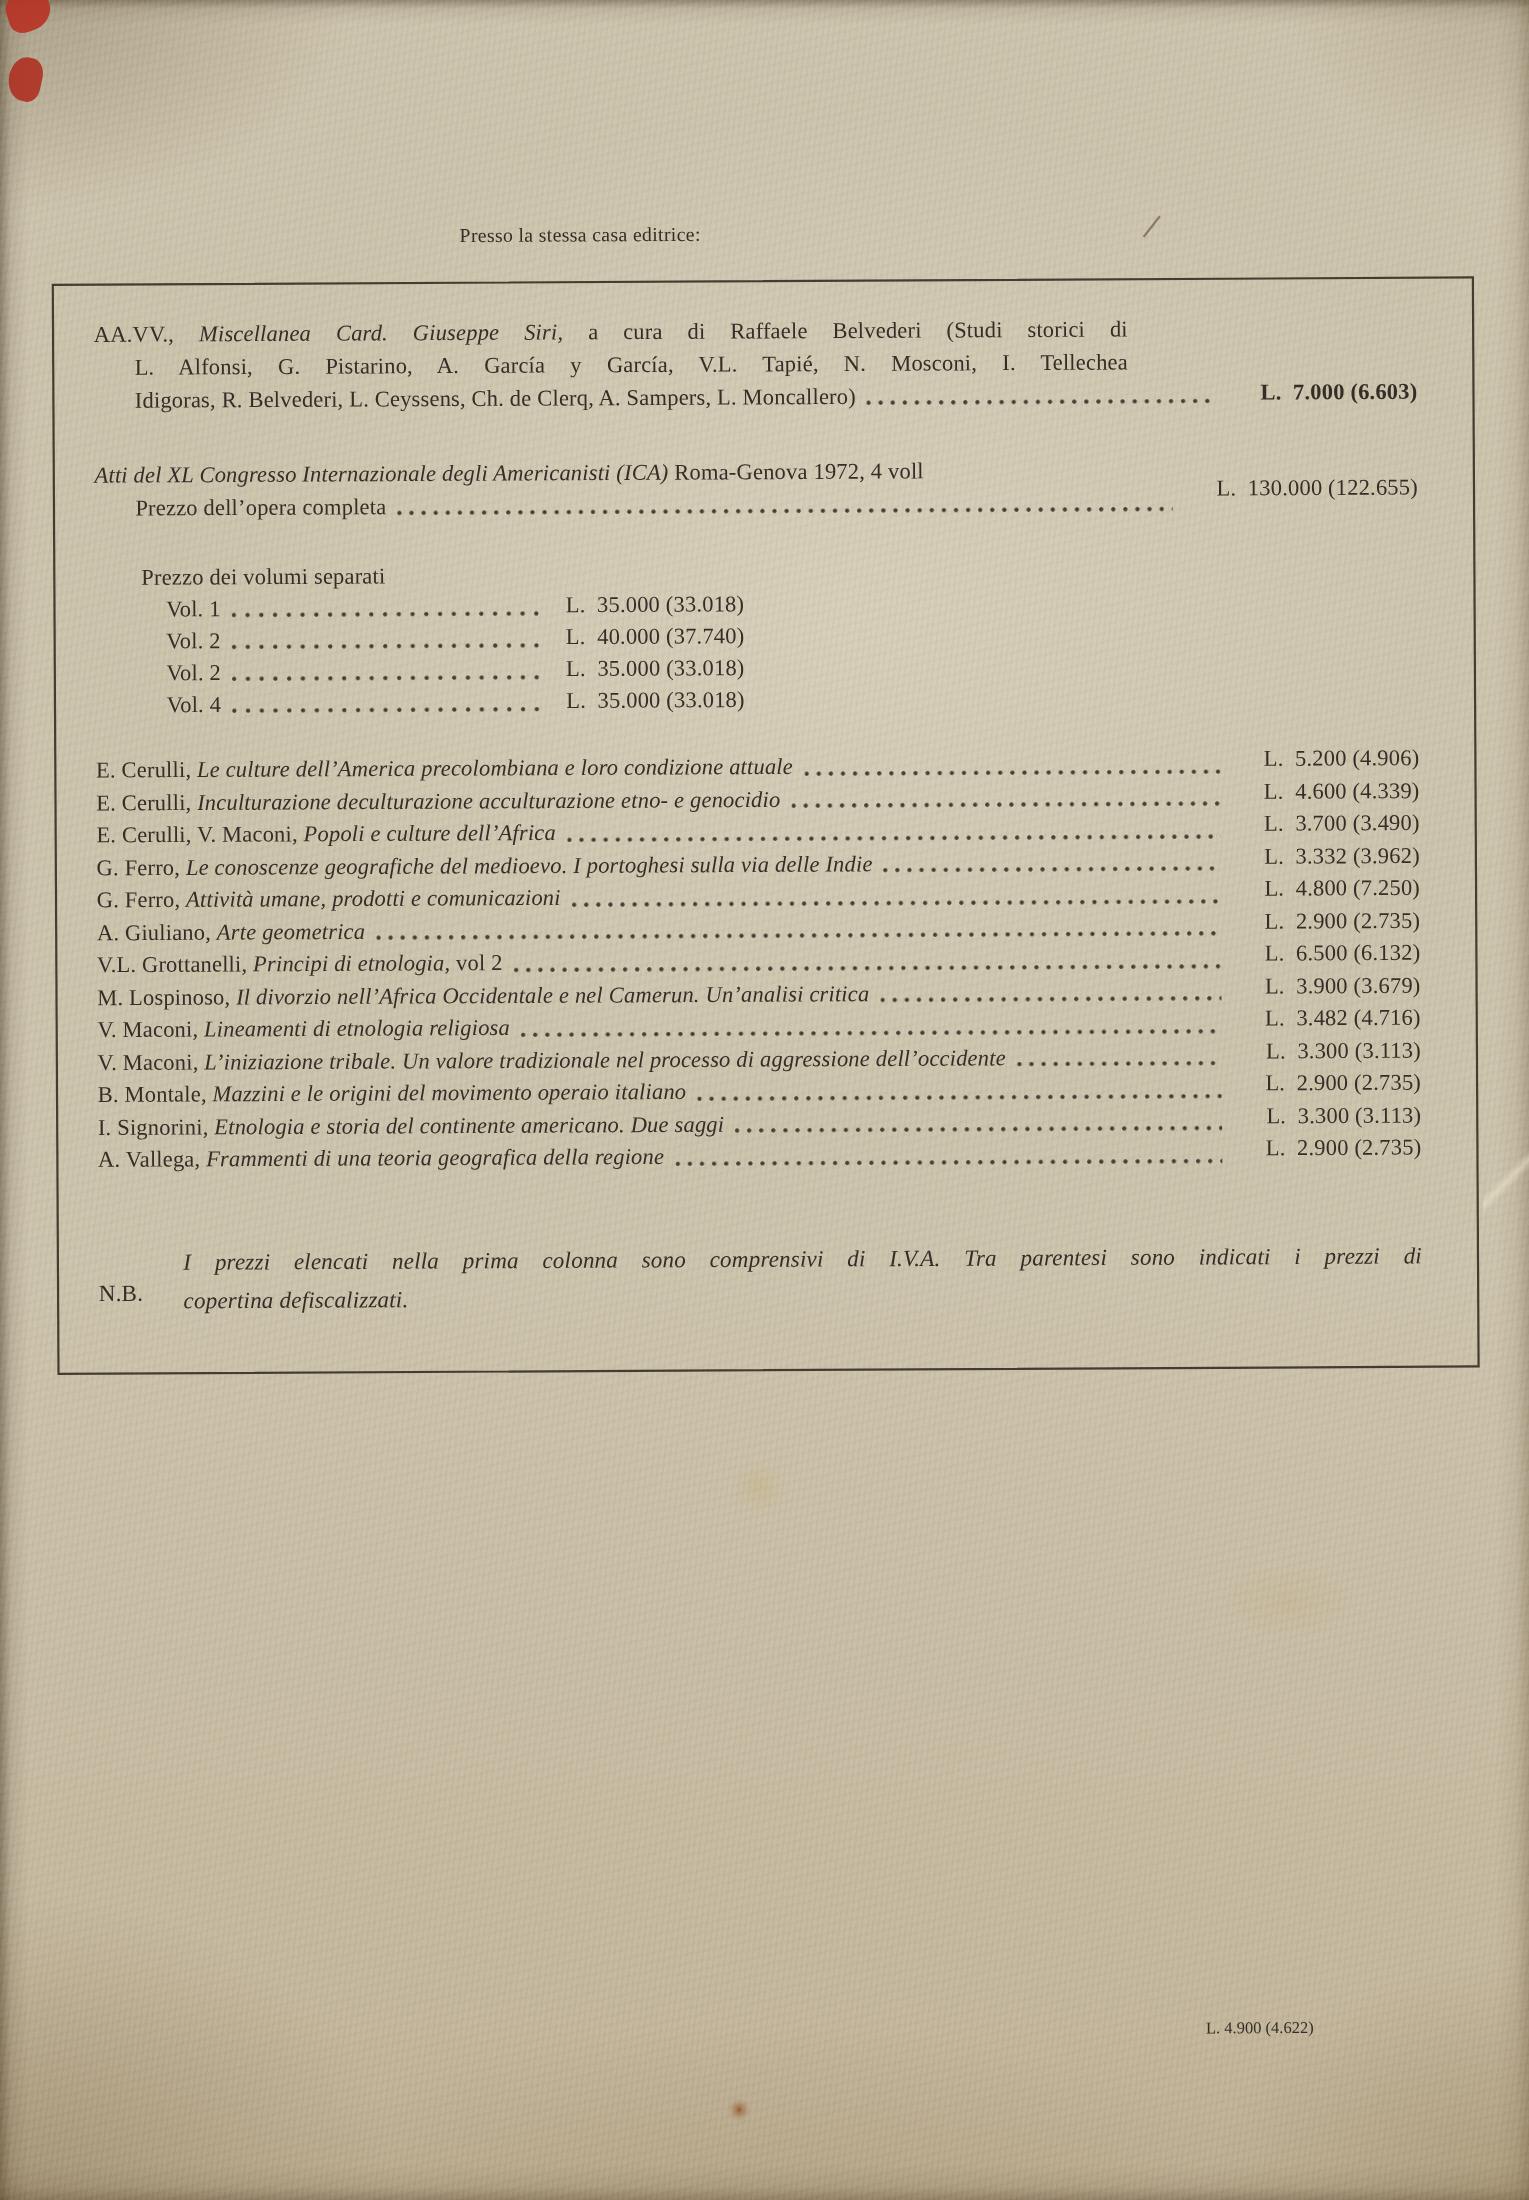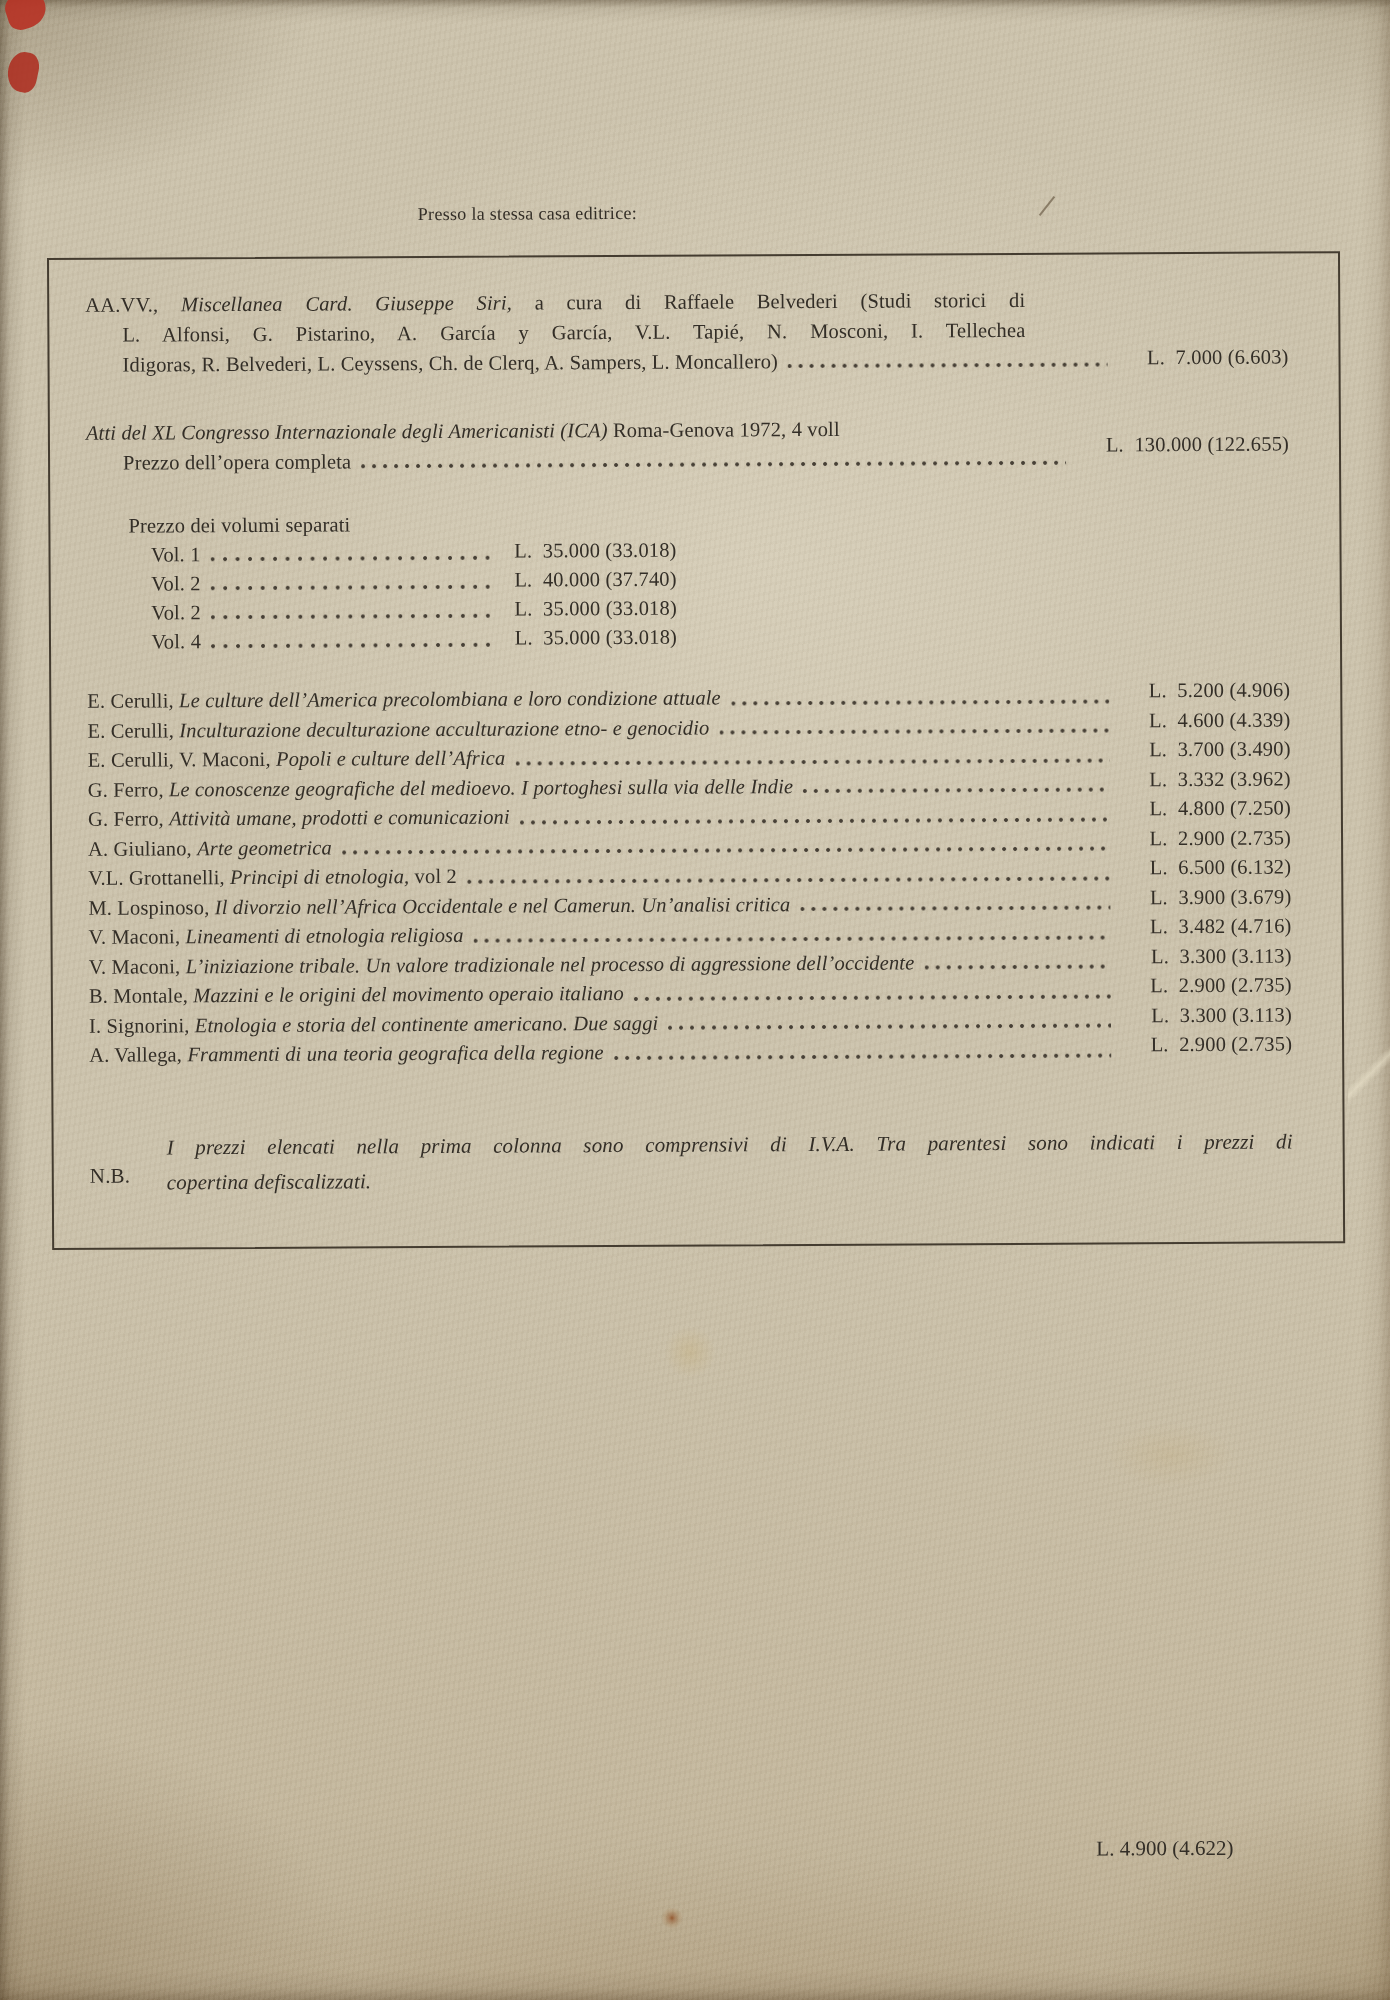--- a/index.html
+++ b/index.html
@@ -56,21 +56,21 @@
     flex:1 1 0; min-width:0; height:4px; align-self:flex-end; margin:0 2px 8px 10px;
     background-image:radial-gradient(circle at 2px 2px, #463f35 1.5px, rgba(70,63,53,0) 2.3px);
     background-size:11px 4px; background-repeat:repeat-x;
   }
   .price { white-space:pre; flex:0 0 auto; padding-left:38px; }
 
   .entry-misc .eline { line-height:30px; }
   .eline1 { width:940px; }
   .eline2 { width:903px; margin-left:37px; }
   .erow3 { margin-left:37px; line-height:30px; }
-  .entry-misc .price { transform:translateY(-2px); }
+  .entry-misc .price { transform:translateY(-2px);font-weight:bold; }
 
   .entry-atti { margin-top:38px; }
   .entry-atti .eline { line-height:30px; }
   .entry-atti .erow { margin-left:37px; line-height:30px; }
   .atti-price { transform:translateY(-13px); }
 
   .volumes { margin-top:34px; margin-left:42px; line-height:29px; }
   .vol-row { width:548px; }
   .vol-label { flex:0 0 72px;text-align:right; }
   .vol-row .price { padding-left:18px; transform:translateY(-2px); }
@@ -78,21 +78,21 @@
 
   .books { margin-top:30px; }
   .book-row { line-height:29.5px; }
   .btext { flex:0 1 auto; white-space:nowrap; }
   .book-row .price { transform:translateY(-5px); }
 
   .note { margin-top:60px; line-height:35px; font-size:21px; }
   .nb-label { flex:0 0 77px;margin-top:28px; }
   .nb-text { flex:1 1 auto; }
 
-  .footer-price { position:absolute; left:1088px; top:1842px; font-size:21px; white-space:pre; }
+  .footer-price { position:absolute; left:1088px; top:1842px; font-size:15px; white-space:pre; }
 </style>
 </head>
 <body>
 
 <div class="photo">
   <div class="red-mark mark1"></div>
   <div class="red-mark mark2"></div>
   <div class="crease"></div>
   <div class="streak"></div>
 

